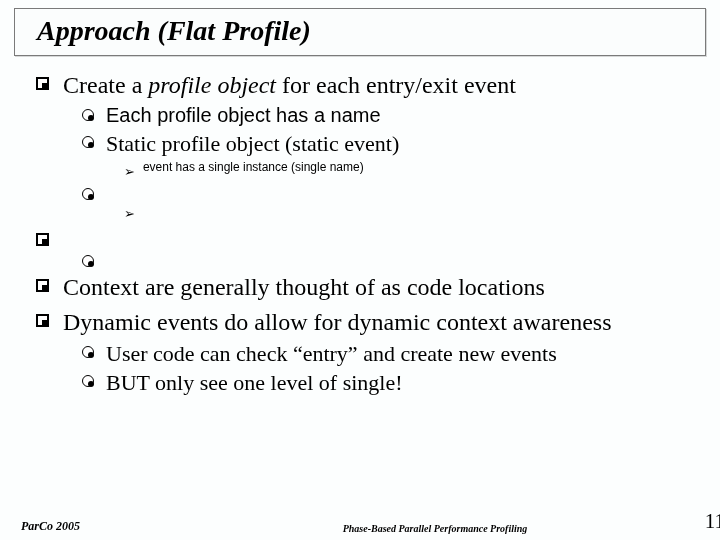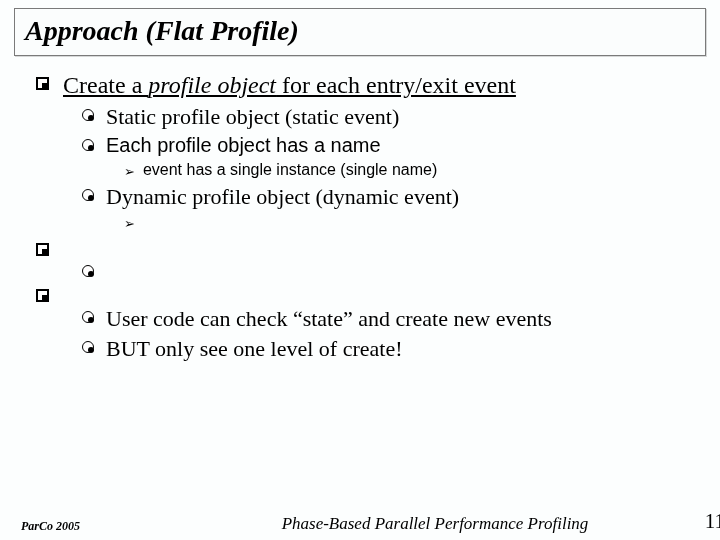--- a/index.html
+++ b/index.html
@@ -22,29 +22,29 @@
     background: #fbfdfd;
     padding: 6px 10px 8px 10px;
     margin-bottom: 14px;
     box-shadow: 1px 1px 0 rgba(0,0,0,0.15);
   }
   .title-box h1 {
     font-size: 28px;
     font-weight: bold;
     font-style: italic;
     font-family: "Times New Roman", Times, serif;
+    margin-left: 12px;
   }
   .content {
     padding: 0 4px 0 10px;
   }
   .lvl1 {
     display: flex;
     align-items: flex-start;
     margin: 5px 0 3px 0;
-    text-decoration: underline;
   }
   .lvl1 .bullet {
     width: 13px; height: 13px;
     border: 2px solid #000;
     margin: 7px 14px 0 12px;
     flex: none;
     position: relative;
     background: #fff;
   }
   .lvl1 .bullet::after{
@@ -82,21 +82,21 @@
     display: flex;
     align-items: flex-start;
     margin: 1px 0 3px 100px;
   }
   .lvl3 .bullet {
     font-family: Arial, sans-serif;
     font-size: 13px;
     margin: 4px 8px 0 0;
     flex: none;
   }
-  .lvl3 .txt { font-size: 16px; line-height: 1.25; font-family: Arial, Helvetica, sans-serif; }
+  .lvl3 .txt { font-size: 12px; line-height: 1.25; font-family: Arial, Helvetica, sans-serif; }
   .lvl2.arialtxt .txt { font-family: Arial, Helvetica, sans-serif; font-size: 20px; }
   .italic { font-style: italic; }
   .footer {
     position: absolute;
     bottom: 6px;
     left: 15px;
     width: 100%;
     display: flex;
     align-items: flex-end;
     font-family: "Times New Roman", serif;
@@ -104,78 +104,82 @@
   .footer .left {
     font-size: 12px;
     font-style: italic;
     font-weight: bold;
     padding-left: 6px;
     width: 180px;
   }
   .footer .center {
     flex: 1;
     text-align: center;
-    font-size: 17px;
+    font-size: 10px;
     font-style: italic;
-    font-weight: normal;
+    font-weight: bold;
   }
   .footer .right {
     width: 60px;
     text-align: right;
     font-size: 21px;
     padding-right: 10px;
   }
 </style>
 </head>
 <body>
 
 <div class="slide">
   <div class="title-box">
     <h1>Approach (Flat Profile)</h1>
   </div>
   <div class="content" id="content">
       <div class="lvl1">
         <span class="bullet"></span>
         <span class="txt"><span>Create a </span><span class="italic">profile object</span><span> for each entry/exit event</span></span>
       </div>
+      <div class="lvl2 arialtxt">
+        <span class="bullet"></span>
+        <span class="txt"><span>Each profile object has a name</span></span>
+      </div>
       <div class="lvl2">
         <span class="bullet"></span>
         <span class="txt"><span>Static profile object (static event)</span></span>
-      </div>
-      <div class="lvl2 arialtxt">
-        <span class="bullet"></span>
-        <span class="txt"><span>Each profile object has a name</span></span>
       </div>
       <div class="lvl3">
         <span class="bullet">➢</span>
         <span class="txt"><span>event has a single instance (single name)</span></span>
       </div>
       <div class="lvl2">
         <span class="bullet"></span>
-        <span class="txt"><span>Dynamic profile object (dynamic event)</span></span>
       </div>
       <div class="lvl3">
         <span class="bullet">➢</span>
       </div>
       <div class="lvl1">
         <span class="bullet"></span>
       </div>
       <div class="lvl2">
         <span class="bullet"></span>
       </div>
       <div class="lvl1">
         <span class="bullet"></span>
+        <span class="txt"><span>Context are generally thought of as code locations</span></span>
+      </div>
+      <div class="lvl1">
+        <span class="bullet"></span>
+        <span class="txt"><span>Dynamic events do allow for dynamic context awareness</span></span>
       </div>
       <div class="lvl2">
         <span class="bullet"></span>
-        <span class="txt"><span>User code can check “state” and create new events</span></span>
+        <span class="txt"><span>User code can check “entry” and create new events</span></span>
       </div>
       <div class="lvl2">
         <span class="bullet"></span>
-        <span class="txt"><span>BUT only see one level of create!</span></span>
+        <span class="txt"><span>BUT only see one level of single!</span></span>
       </div>
     </div>
 </div>
 
 <div class="footer">
   <div class="left">ParCo 2005</div>
   <div class="center">Phase-Based Parallel Performance Profiling</div>
   <div class="right">11</div>
 </div>
 

